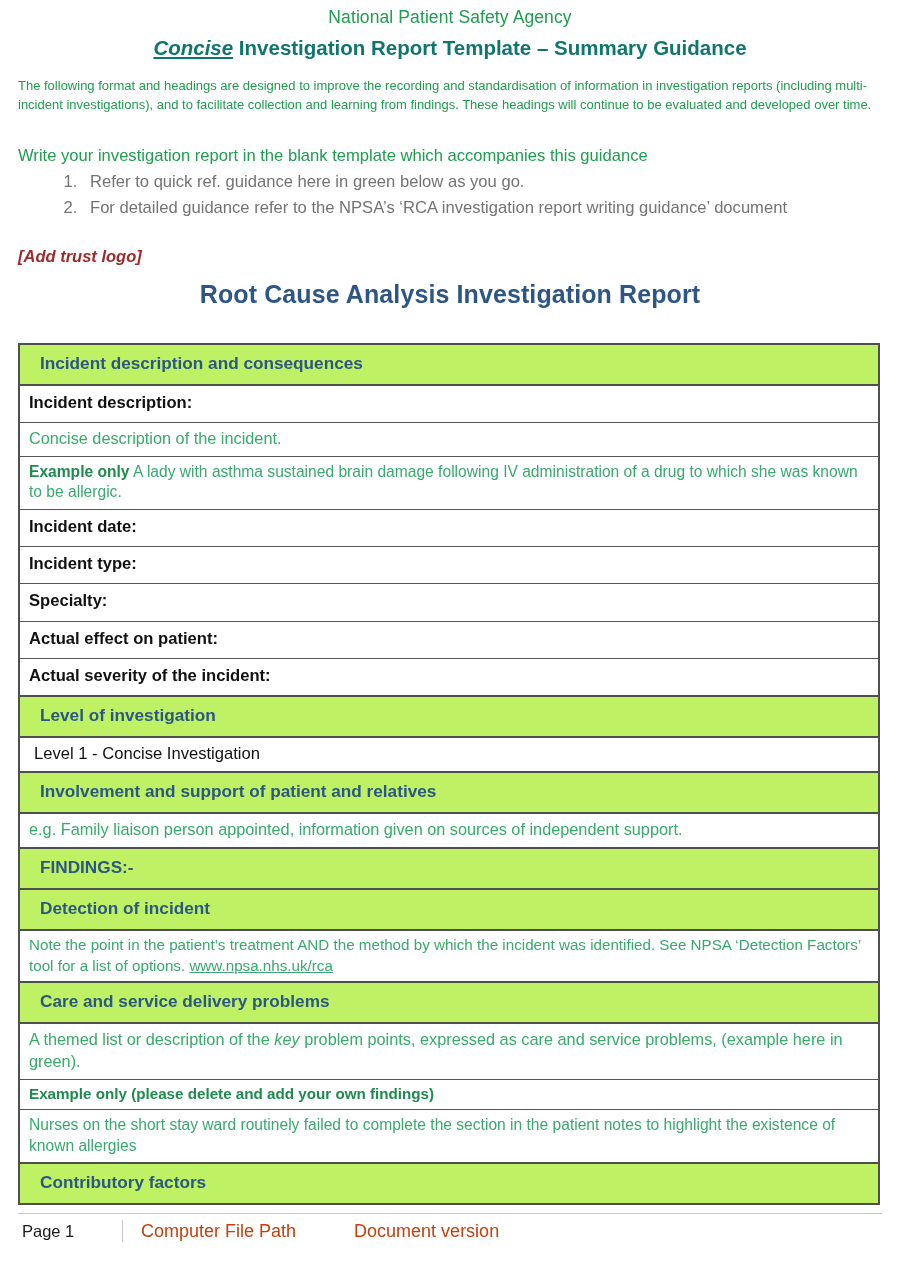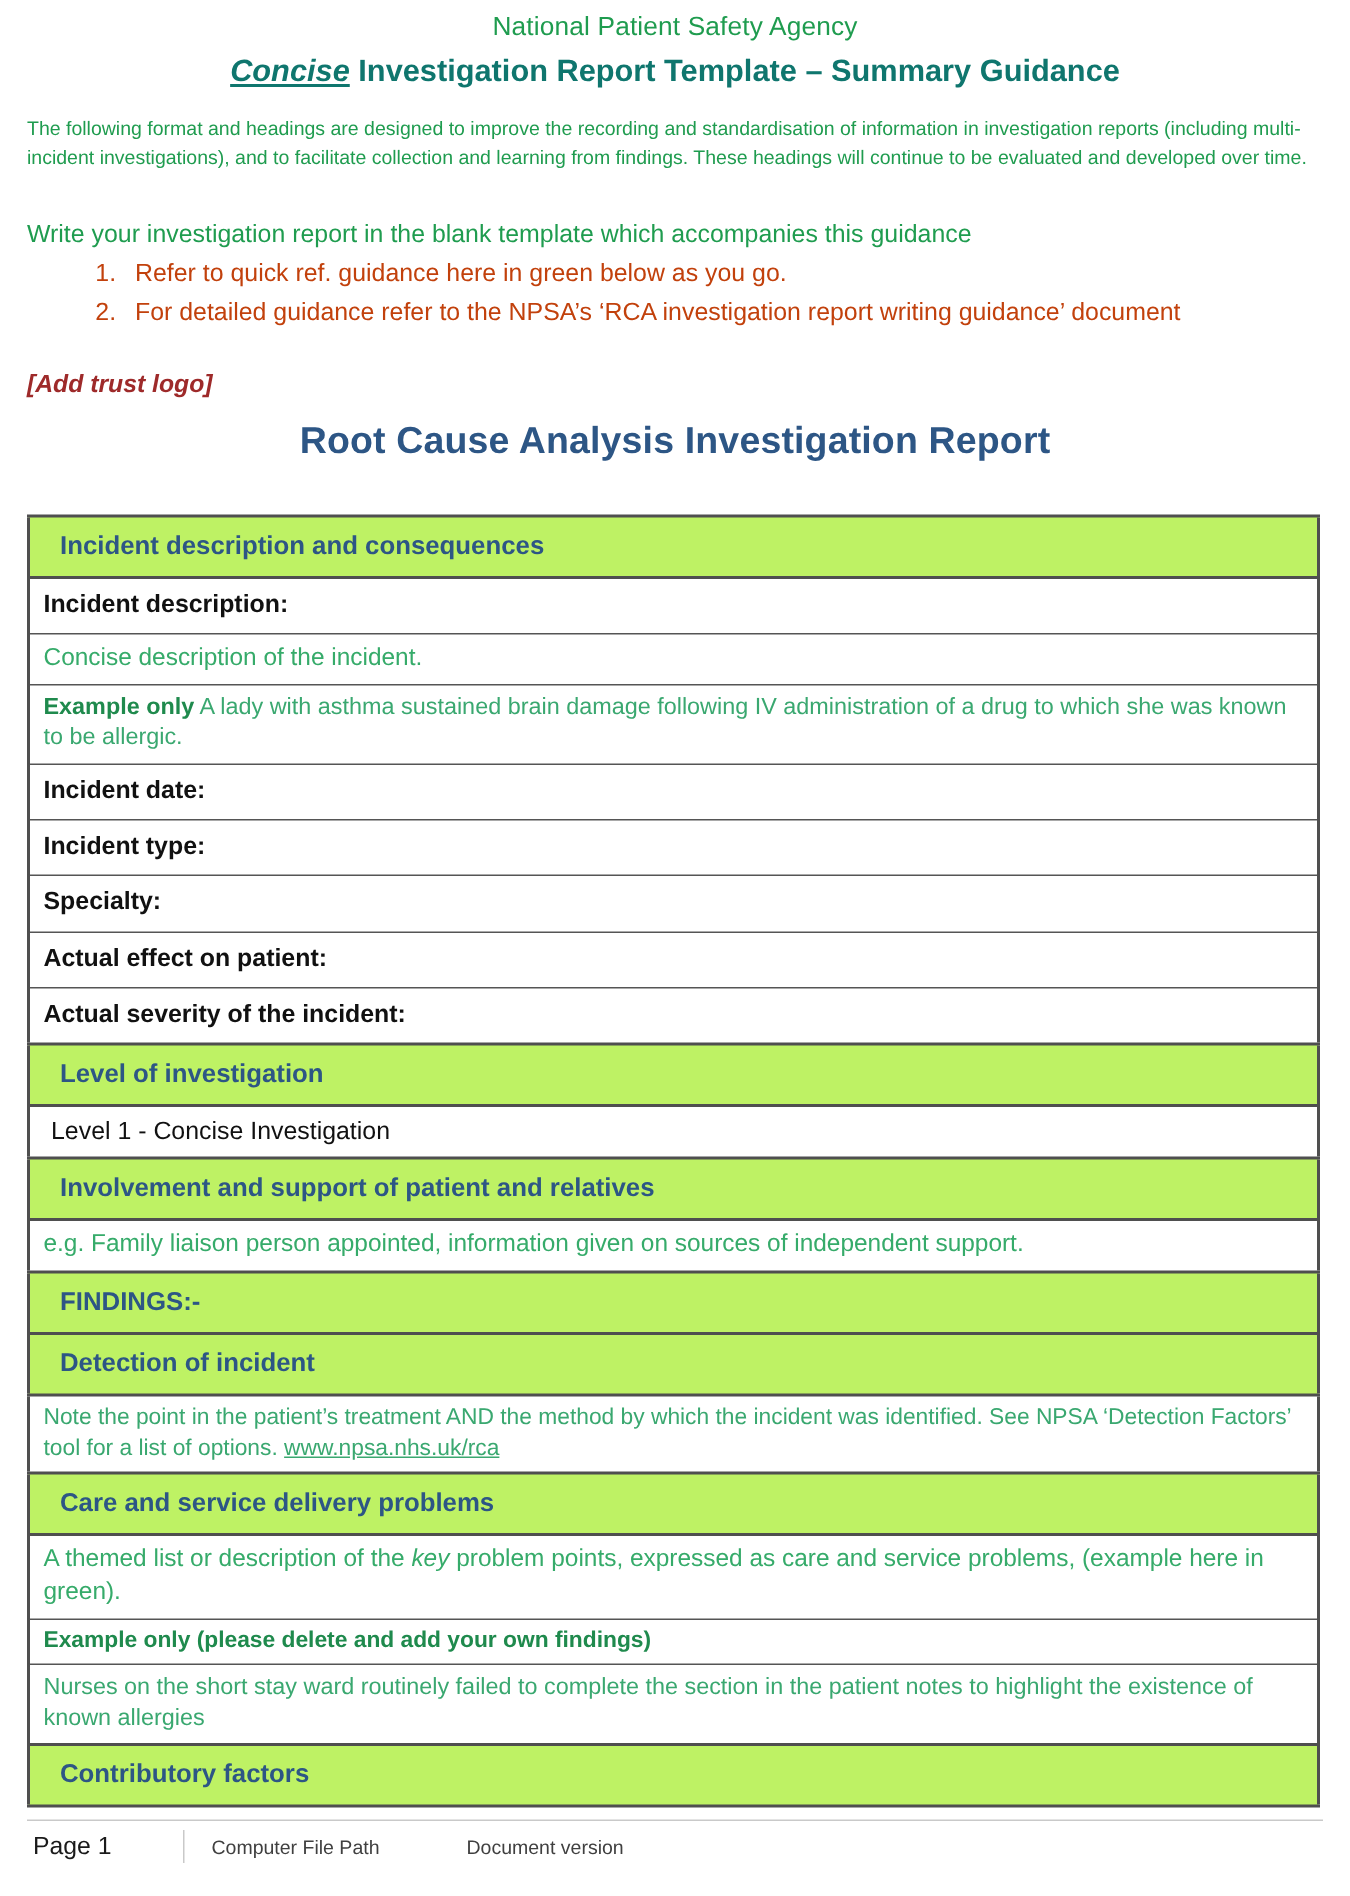--- a/index.html
+++ b/index.html
@@ -53,21 +53,21 @@
     margin-top: 14px;
     text-align: left;
   }
   .guidance-write {
     color: #1f9c4f;
     font-size: 16.6px;
     line-height: 1.47;
     margin-top: 29px;
   }
   ol.guidance-list {
-    color: #c2410c;
+    color: #737373;
     font-size: 16.6px;
     line-height: 1.5;
     margin: 2px 0 0 0;
     padding-left: 64px;
     list-style-position: outside;
   }
   ol.guidance-list li { padding-left: 8px; margin-top: 1px; }
 
   .trust-logo {
     text-align: left;
@@ -167,22 +167,22 @@
     font-size: 16.5px;
   }
   .footer-sep {
     width: 1px;
     align-self: stretch;
     background: #c9c9c9;
     margin-right: 18px;
     min-height: 22px;
   }
   .footer-red {
-    color: #404040;
-    font-size: 13px;
+    color: #c2410c;
+    font-size: 18px;
     text-align: center;
   }
   .footer-red.gap { margin-left: 58px; }
 </style>
 </head>
 <body>
 
 <div class="page">
 
   <div class="guidance-agency">National Patient Safety Agency</div>

